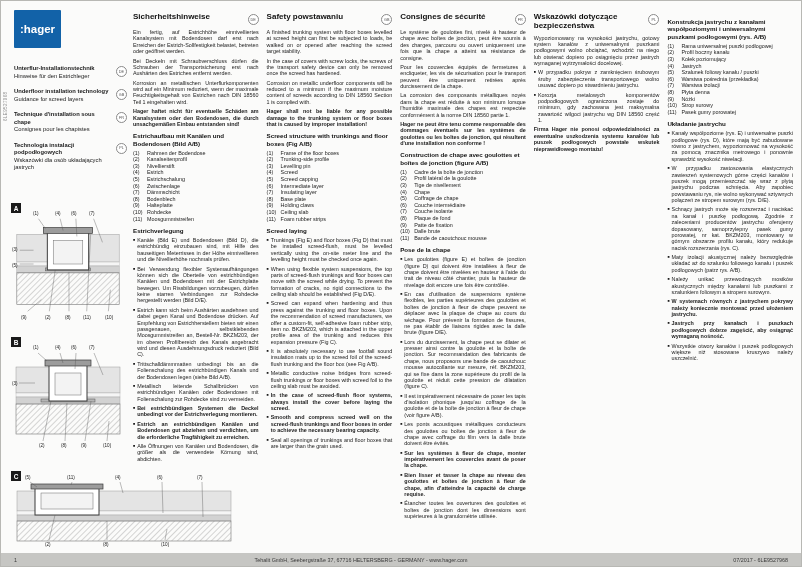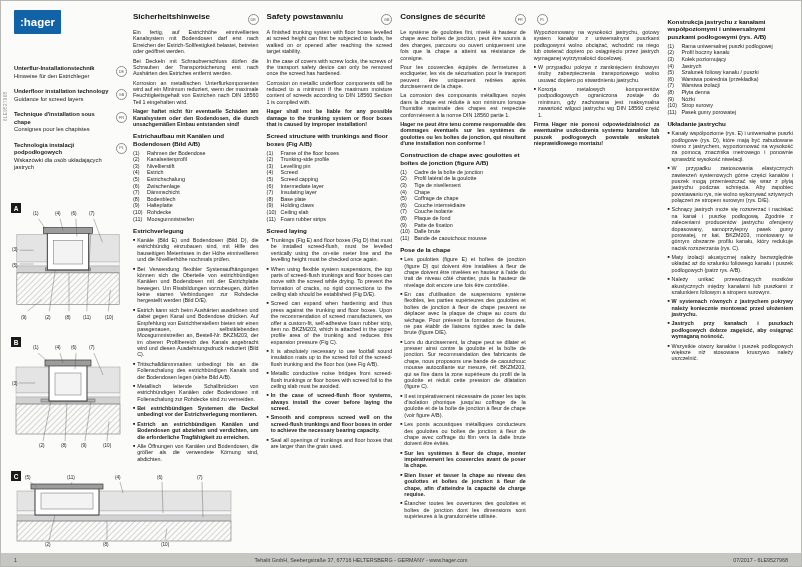--- a/index.html
+++ b/index.html
@@ -1,20 +1,20 @@
 <!DOCTYPE html>
 <html><head>
 <meta charset="utf-8">
 <style>
   html,body{margin:0;padding:0;}
   body{width:802px;height:567px;position:relative;background:#e8e8e6;font-family:"Liberation Sans",sans-serif;}
   #page{position:absolute;inset:0;background:#fbfbfa;border:1px solid #b8b8b4;overflow:hidden;}
 
   
-  .logo{position:absolute;left:13px;top:9px;width:47px;height:24px;background:#1262a8;color:#fff;
+  .logo{position:absolute;left:13px;top:9px;width:47px;height:38px;background:#1262a8;color:#fff;
         font-size:11.5px;font-weight:bold;display:flex;align-items:center;justify-content:center;border-radius:1px;}
   .side-code{position:absolute;left:2px;top:120px;transform:rotate(-90deg);transform-origin:0 0;
         font-size:4.5px;color:#8f8f8f;letter-spacing:.4px;white-space:nowrap;}
 
   
   .product-titles{position:absolute;left:13px;top:64px;width:113px;}
   .title-row{display:flex;align-items:flex-start;margin-bottom:8px;}
   .title-text{flex:1 1 auto;}
   .t-line1{font-size:5.8px;font-weight:bold;color:#1a1a1a;line-height:1.3;}
   .t-line2{font-size:5.8px;color:#1a1a1a;line-height:1.3;}
@@ -495,20 +495,21 @@
           <span class="marker">■</span>
           <span class="ptext">Bien lisser et tasser la chape au niveau des goulottes et boîtes de jonction à fleur de chape, afin d'atteindre la capacité de charge requise.</span>
         </div>
         <div class="p bullet">
           <span class="marker">■</span>
           <span class="ptext">Étancher toutes les ouvertures des goulottes et boîtes de jonction dont les dimensions sont supérieures à la granulométrie utilisée.</span>
         </div>
       </div>
       <div class="col">
         <div class="col-head">
+          <span class="col-title">Wskazówki dotyczące bezpieczeństwa</span>
           <span class="lang-badge">PL</span>
         </div>
         <div class="p">
           <span class="ptext">Wypoziomowany na wysokości jastrychu, gotowy system kanałów z uniwersalnymi puszkami podłogowymi wolno obciążać, wchodzić na niego lub otwierać dopiero po osiągnięciu przez jastrych wymaganej wytrzymałości docelowej.</span>
         </div>
         <div class="p bullet">
           <span class="marker">■</span>
           <span class="ptext">W przypadku pokryw z zamknięciem śrubowym śruby zabezpieczenia transportowego wolno usuwać dopiero po stwardnieniu jastrychu.</span>
         </div>
         <div class="p bullet">

